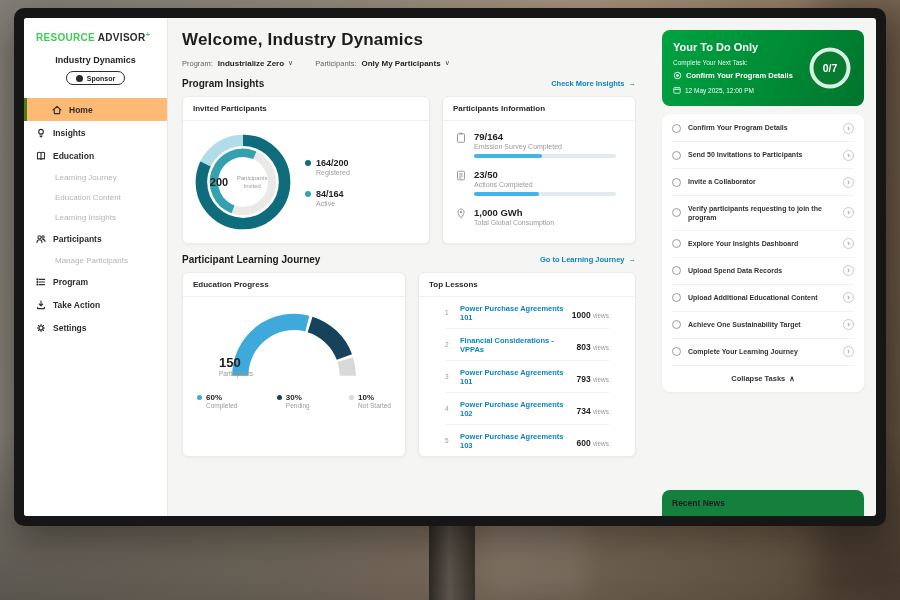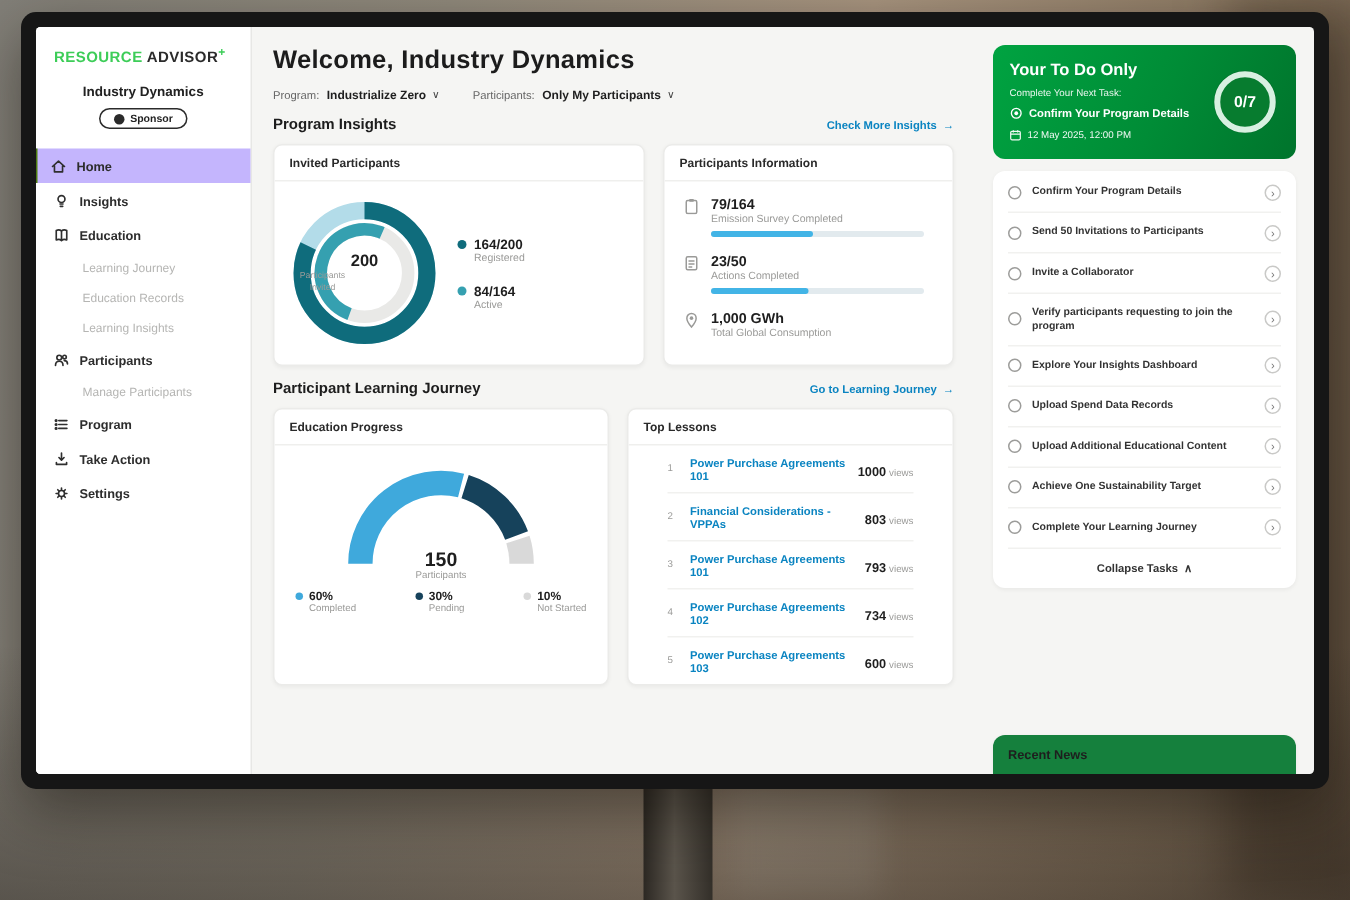--- a/index.html
+++ b/index.html
@@ -19,21 +19,21 @@
   
   .sidebar{width:144px;background:#fff;border-right:1px solid #e7e7e5;padding:10px 0 0;flex-shrink:0}
   .logo{padding:2px 12px 0;font-size:10px;font-weight:bold;letter-spacing:.3px;white-space:nowrap}
   .logo .res{color:#3dcd58}.logo .adv{color:#2b2b2b}.logo .plus{color:#3dcd58;font-size:8px;vertical-align:super}
   .org{margin-top:12px;text-align:center;font-size:9px;font-weight:bold;color:#222}
   .sponsor{margin:6px auto 0;display:flex;align-items:center;gap:4px;border:1px solid #2b2b2b;border-radius:10px;
     padding:2.5px 9px;font-size:7px;font-weight:bold;color:#222;background:#fff;width:max-content;cursor:pointer}
   .sponsor .dot{width:7px;height:7px;border-radius:50%;background:#2b2b2b;display:inline-block}
   .nav{margin-top:13px}
   .nav-item{display:flex;align-items:center;gap:7px;padding:6.5px 12px;font-size:8.5px;font-weight:bold;color:#2d2d2d;cursor:pointer}
-  .nav-item.active{background:#c4b5fd;border-left:1px solid #4d7c0f;padding-left:9px}
+  .nav-item.active{background:#fdba74;border-left:3px solid #4d7c0f;padding-left:25px}
   .nav-item.sub{padding:5.5px 12px 5.5px 31px;color:#b5b5b3;font-weight:normal;font-size:8px}
   .nav-icon{width:10px;height:10px;display:inline-flex;flex-shrink:0}
   .nav-icon svg{width:10px;height:10px;stroke:#2f2f2f;fill:none;stroke-width:1.1;stroke-linecap:round;stroke-linejoin:round}
 
   
   .main{flex:1;min-width:0;padding:12px 14px 0}
   .welcome{font-size:17px;font-weight:bold;color:#1c1c1c;letter-spacing:.2px}
   .filters{display:flex;gap:22px;margin-top:9px;align-items:center}
   .filter{display:flex;align-items:center;gap:5px}
   .filter-label{font-size:7.5px;color:#666}
@@ -42,41 +42,41 @@
   .section-row{display:flex;justify-content:space-between;align-items:center;margin-top:10px;margin-bottom:7px}
   .section-title{font-size:10px;font-weight:bold;color:#1d1d1d}
   .link{display:flex;align-items:center;gap:4px;font-size:7.5px;font-weight:bold;color:#0a84c1;cursor:pointer}
   .cards-row{display:flex;gap:12px}
   .card{background:#fff;border:1px solid #ebebe9;border-radius:6px;box-shadow:0 1px 3px rgba(0,0,0,.05);overflow:hidden}
   .card-header{padding:7px 10px;border-bottom:1px solid #efefed;font-size:8px;font-weight:bold;color:#2a2a2a}
   .invited-card{width:248px}.info-card{flex:1}
   .invited-body{display:flex;align-items:center;gap:10px;padding:9px 8px}
   .donut-wrap{position:relative;width:104px;height:104px;flex-shrink:0}
   .donut-wrap svg{width:104px;height:104px}
-  .donut-center{position:absolute;inset:0;display:flex;flex-direction:column;justify-content:center;text-align:center}
+  .donut-center{position:absolute;inset:0;display:flex;align-items:center;justify-content:center;text-align:center}
   .donut-val{font-size:11px;font-weight:bold;color:#1e1e1e}
   .donut-lab{font-size:5.8px;color:#9a9a98;width:48px;line-height:1.25;margin-top:1px}
   .legend-col{display:flex;flex-direction:column;gap:13px}
   .legend-item{display:flex;align-items:flex-start;gap:5px}
   .lg-dot{width:6px;height:6px;border-radius:50%;margin-top:2px;flex-shrink:0;background:#0f6c7c}
   .lg-val{font-size:9px;font-weight:bold;color:#1e1e1e}
   .lg-lab{font-size:7px;color:#9a9a98;margin-top:1px}
   .info-body{padding:10px 12px 4px}
   .info-row{display:flex;gap:8px;margin-bottom:11px}
   .info-icon{width:11px;display:flex;justify-content:center;padding-top:1px;flex-shrink:0}
   .info-icon svg{width:10px;height:11px}
   .info-val{font-size:9.5px;font-weight:bold;color:#1e1e1e}
   .info-lab{font-size:7px;color:#9a9a98;margin-top:1px}
   .bar{width:142px;height:4px;border-radius:2px;background:#e2eaee;margin-top:4px}
   .bar-fill{height:100%;border-radius:2px;background:#42b4e6}
 
   .edu-card{width:224px}.lessons-card{flex:1}
   .gauge-wrap{position:relative;width:150px;height:84px;margin:6px auto 0}
   .gauge-wrap svg{width:150px;height:83px}
-  .gauge-center{position:absolute;left:0;right:0;bottom:0;text-align:center}
+  .gauge-center{position:absolute;left:0;right:0;bottom:10px;}
   .gauge-val{font-size:13px;font-weight:bold;color:#1e1e1e}
   .gauge-lab{font-size:6.5px;color:#9a9a98}
   .gauge-legend{display:flex;justify-content:space-between;padding:6px 14px 0}
   .gl-item{display:flex;gap:4px;align-items:flex-start}
   .gl-dot{width:5px;height:5px;border-radius:50%;margin-top:2px;flex-shrink:0;background:#ccc}
   .gl-val{font-size:8px;font-weight:bold;color:#1e1e1e}
   .gl-lab{font-size:6.5px;color:#9a9a98}
 
   .lessons-body{padding:0 26px}
   .lesson-row{display:flex;align-items:center;gap:7px;padding:6.5px 0;border-bottom:1px solid #f1f1ef}
@@ -153,21 +153,21 @@
               <svg viewBox="0 0 10 10">
                   <path d="M5 2 C4 1.2 2.5 1.2 1.5 1.7 V8 C2.5 7.5 4 7.5 5 8.4 C6 7.5 7.5 7.5 8.5 8 V1.7 C7.5 1.2 6 1.2 5 2 Z M5 2 V8.4"></path>
                 </svg>
               </span>
             <span>Education</span>
           </div>
           <div class="nav-item sub">
             <span>Learning Journey</span>
           </div>
           <div class="nav-item sub">
-            <span>Education Records</span>
+            <span>Education Content</span>
           </div>
           <div class="nav-item sub">
             <span>Learning Insights</span>
           </div>
           <div class="nav-item">
             <span class="nav-icon">
               <svg viewBox="0 0 10 10">
                   <circle cx="3.5" cy="3.4" r="1.6"></circle>
                   <circle cx="7" cy="3" r="1.2"></circle>
                   <path d="M1 8.6 C1 6.8 2.2 5.8 3.5 5.8 C4.8 5.8 6 6.8 6 8.6 M6.8 5.4 C8 5.4 9 6.2 9 7.6"></path>

